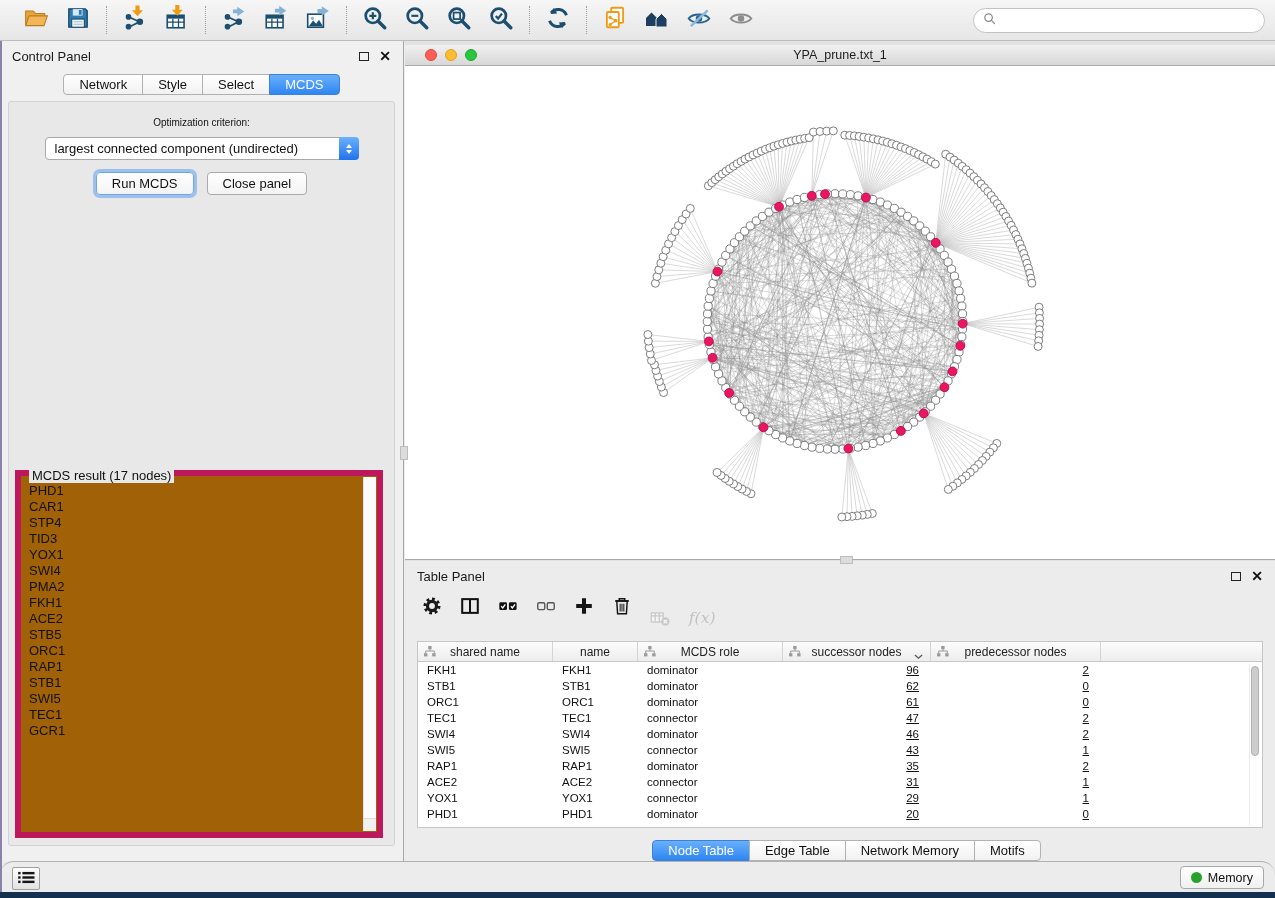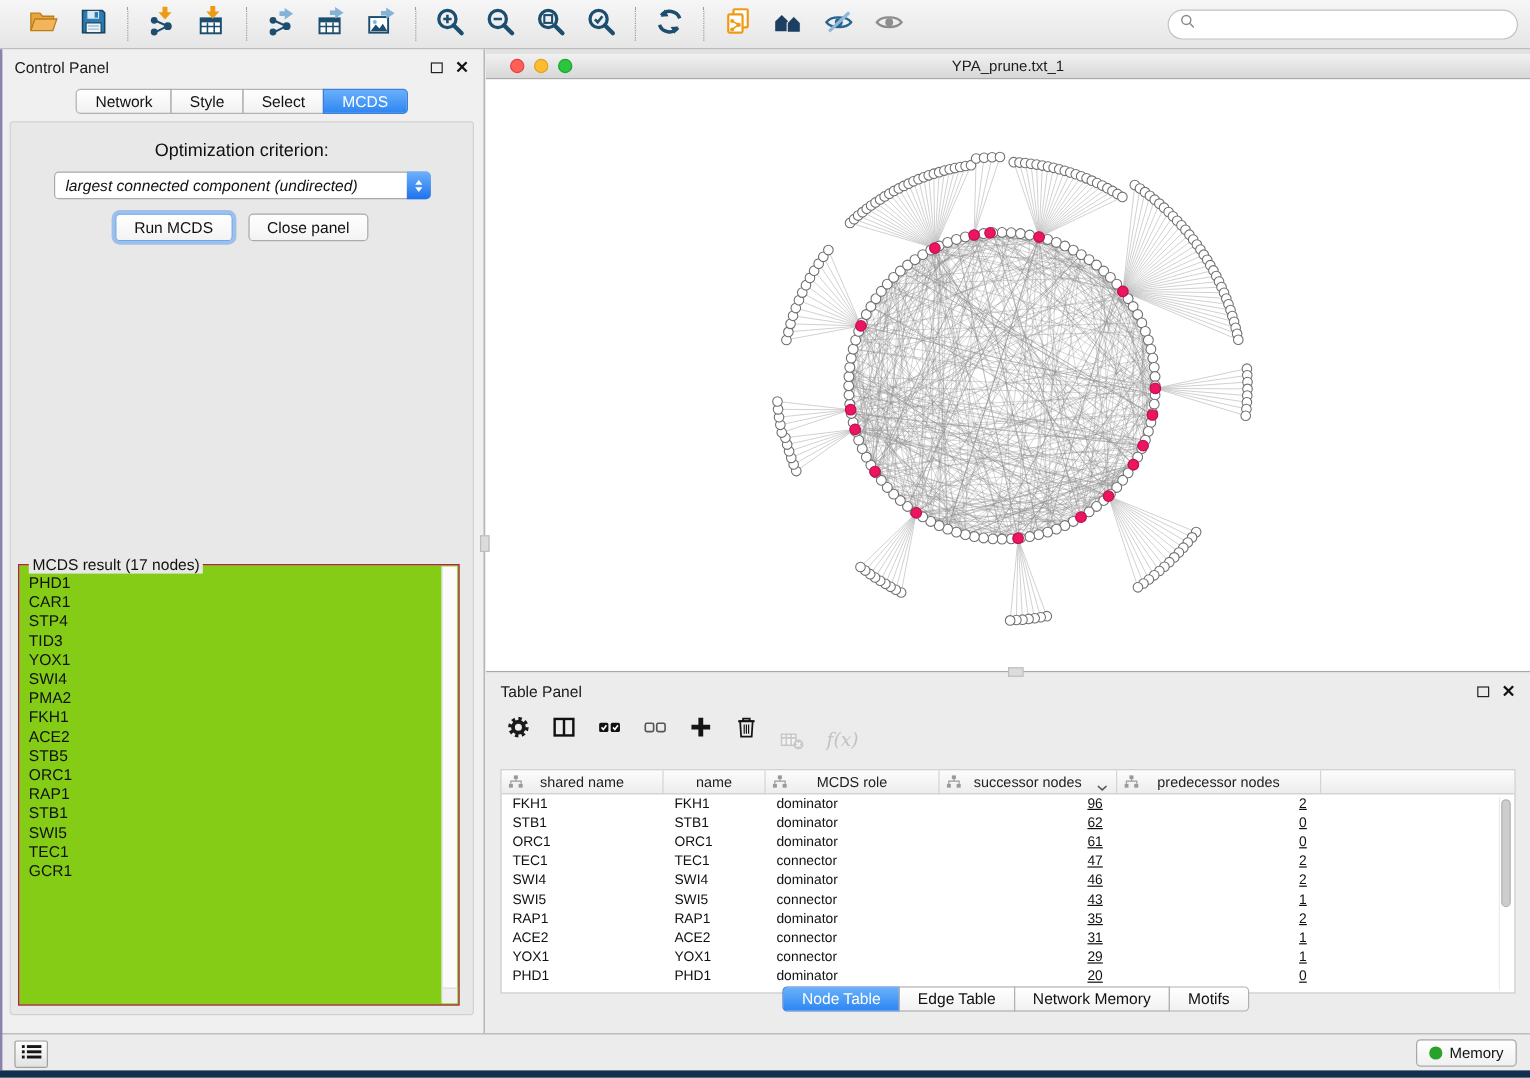--- a/index.html
+++ b/index.html
@@ -29,33 +29,33 @@
   .float-btn{width:10px;height:9px;border:1.6px solid #222;}
   .close-btn{font-size:14px;font-weight:bold;color:#111;line-height:12px;}
   .seg-bar{display:flex;justify-content:center;margin-top:9px;position:relative;z-index:2;}
   .seg-tab{height:21px;line-height:20px;padding:0 15px;font-size:13px;color:#111;
     background:linear-gradient(#ffffff,#f1f1f1);border:1px solid #b1b1b1;margin-left:-1px;}
   .seg-tab:first-child{border-radius:4px 0 0 4px;margin-left:0;}
   .seg-tab:last-child{border-radius:0 4px 4px 0;}
   .seg-tab.active{background:linear-gradient(#69b0fb,#2e86f2);border-color:#3d80d8;color:#fff;}
   .cp-content{position:absolute;left:8px;right:8px;top:60px;bottom:15px;background:#e8e8e8;
     border:1px solid #d2d2d2;border-radius:3px;}
-  .opt-label{margin-top:15px;text-align:center;font-size:15px;color:#111;}
+  .opt-label{margin-top:15px;text-align:center;font-size:10px;color:#111;}
   .combo{position:relative;width:314px;height:23px;margin:9px auto 0;background:#fff;
     border:1px solid #a9a9a9;border-radius:4px;}
-  .combo-text{font-size:13px;line-height:21px;padding-left:9px;color:#111;white-space:nowrap;overflow:hidden;font-style:italic;}
+  .combo-text{font-size:13px;line-height:21px;padding-left:9px;color:#111;white-space:nowrap;overflow:hidden;}
   .combo-step{position:absolute;right:-1px;top:-1px;width:20px;height:23px;border-radius:0 4px 4px 0;
     background:linear-gradient(#6cb1fc,#1f72ee);display:flex;flex-direction:column;align-items:center;justify-content:center;gap:2px;}
   .tri-up{width:0;height:0;border-left:3.5px solid transparent;border-right:3.5px solid transparent;border-bottom:4.5px solid #fff;}
   .tri-dn{width:0;height:0;border-left:3.5px solid transparent;border-right:3.5px solid transparent;border-top:4.5px solid #fff;}
   .btn-row{display:flex;justify-content:center;gap:13px;margin-top:12px;}
   .mac-btn{height:23px;line-height:21px;padding:0 15px;font-size:13px;color:#111;
     background:linear-gradient(#ffffff,#f3f3f3);border:1px solid #ababab;border-radius:4px;}
   .mac-btn.focused{box-shadow:0 0 0 3px rgba(94,158,236,.55);border-color:#6ba7ef;}
-  .result-box{position:absolute;left:6px;right:11px;top:368px;bottom:7px;border:1px solid #be185d;background:#84cc16;}
+  .result-box{position:absolute;left:6px;right:11px;top:368px;bottom:7px;border:6px solid #be185d;background:#a16207;}
   .result-title{position:absolute;top:-8px;left:8px;font-size:13px;background:#e8e8e8;padding:0 3px;color:#111;}
   .result-list{position:absolute;top:1px;left:1px;right:15px;bottom:1px;overflow:hidden;padding:6px 0 0 7px;}
   .result-item{font-size:13px;line-height:16px;color:#111;}
   .result-scroll{position:absolute;top:1px;bottom:1px;right:1px;width:13px;background:#fbfbfb;border-left:1px solid #e2e2e2;}
   .result-scroll .sbtn{position:absolute;bottom:0;left:0;right:0;height:13px;background:#f0f0f0;border-top:1px solid #dcdcdc;}
 
   
   .right-base{position:absolute;left:405px;top:41px;width:870px;height:820px;background:#e2e2e2;}
   .net-window{position:absolute;left:405px;top:45px;width:870px;height:515px;background:#fff;border-bottom:1px solid #a8a8a8;}
   .net-titlebar{position:relative;height:21px;background:linear-gradient(#f1f1f1,#d7d7d7);
@@ -83,24 +83,24 @@
     font-size:12px;color:#222;border-right:1px solid #d4d4d4;flex-shrink:0;}
   .t-hcell .tree-ic{position:absolute;left:6px;top:4px;}
   .t-hcell .chev-ic{position:absolute;right:7px;top:7px;}
   .t-hcell.filler{flex:1;border-right:none;}
   .t-row{display:flex;height:16px;}
   .t-cell{font-size:11.5px;line-height:16px;color:#111;white-space:nowrap;flex-shrink:0;}
   .t-cell.al{padding-left:9px;}
   .t-cell.ar{text-align:right;padding-right:12px;text-decoration:underline;}
   .t-scroll{position:absolute;right:2px;top:22px;bottom:2px;width:11px;border-left:1px solid #ececec;}
   .t-thumb{position:absolute;left:1px;right:1px;top:2px;height:90px;border-radius:5px;background:#cdcdcd;border:1px solid #b2b2b2;}
-  .tp-tabs{position:absolute;left:0;right:0;bottom:18px;display:flex;justify-content:center;margin-left:13px;}
+  .tp-tabs{position:absolute;left:0;right:0;bottom:0;display:flex;justify-content:center;margin-left:13px;}
 
   
-  .status-bar{position:absolute;left:0;top:861px;width:1275px;height:31px;background:#ececec;border-top:1px solid #b2b2b2;}
+  .status-bar{position:absolute;left:0;top:861px;width:1275px;height:31px;background:#ececec;border-top:1px solid #b2b2b2;border-radius:14px;}
   .list-btn{position:absolute;left:12px;top:5px;width:28px;height:23px;border:1px solid #9f9f9f;border-radius:2px;
     background:linear-gradient(#fefefe,#e2e2e2);display:flex;align-items:center;justify-content:center;}
   .memory-btn{position:absolute;right:11px;top:4px;height:23px;padding:0 10px;border:1px solid #a8a8a8;border-radius:4px;
     background:linear-gradient(#ffffff,#f0f0f0);display:flex;align-items:center;gap:6px;font-size:12.5px;color:#111;}
   .mem-dot{width:11px;height:11px;border-radius:50%;background:#28a22b;}
   .bottom-strip{position:absolute;left:0;bottom:0;width:1275px;height:6px;background:#14304f;}
   .left-strip{position:absolute;left:0;top:41px;width:2px;height:851px;background:#8b81ad;}
 </style>
 </head>
 <body>

